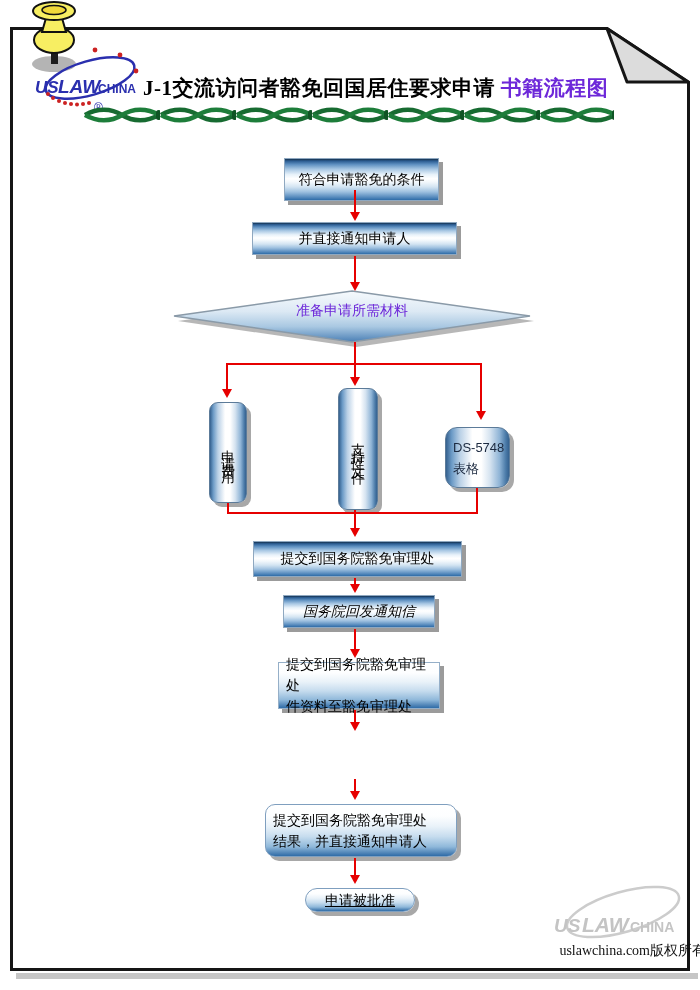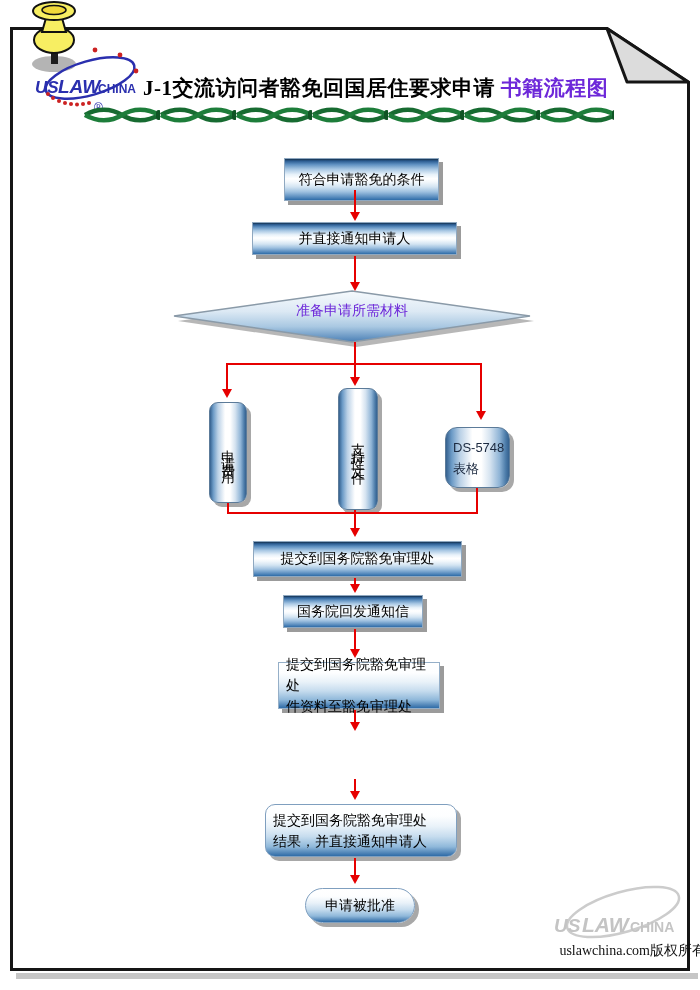--- a/index.html
+++ b/index.html
@@ -151,42 +151,42 @@
   <div class="vline" style="left:476px;top:488px;height:26px;"></div>
   <div class="hline" style="left:227px;top:512px;width:251px;"></div>
   <div class="vline" style="left:354px;top:510px;height:18px;"></div>
   <div class="ahead" style="left:350px;top:528px;"></div>
 
   <div class="node styleA" style="left:253px;top:541px;width:209px;height:36px;font-family:Liberation Mono, monospace;">提交到国务院豁免审理处</div>
 
   <div class="vline" style="left:354px;top:578px;height:6px;"></div>
   <div class="ahead" style="left:350px;top:584px;"></div>
 
-  <div class="node styleA" style="left:283px;top:595px;width:140px;height:33px;">国务院回发通知信</div>
+  <div class="node styleA" style="left:283px;top:595px;width:152px;height:33px;font-style:italic;">国务院回发通知信</div>
 
   <div class="vline" style="left:354px;top:629px;height:20px;"></div>
   <div class="ahead" style="left:350px;top:649px;"></div>
 
   <div class="node styleB leftalign" style="left:278px;top:662px;width:162px;height:47px;">提交到国务院豁免审理处
 件资料至豁免审理处</div>
 
   <div class="vline" style="left:354px;top:710px;height:12px;"></div>
   <div class="ahead" style="left:350px;top:722px;"></div>
 
 
   <div class="vline" style="left:354px;top:779px;height:12px;"></div>
   <div class="ahead" style="left:350px;top:791px;"></div>
 
   <div class="node styleC leftalign" style="left:265px;top:804px;width:192px;height:53px;">提交到国务院豁免审理处
 结果，并直接通知申请人</div>
 
   <div class="vline" style="left:354px;top:858px;height:17px;"></div>
   <div class="ahead" style="left:350px;top:875px;"></div>
 
-  <div class="node styleC" style="left:305px;top:888px;width:110px;height:35px;border-radius:20px;">申请被批准</div>
+  <div class="node styleC" style="left:305px;top:888px;width:110px;height:24px;border-radius:20px;text-decoration:underline;">申请被批准</div>
 
   <svg class="abs" style="left:548px;top:880px;" width="145" height="72" viewBox="0 0 145 72">
     <ellipse cx="75" cy="32" rx="58" ry="20" fill="none" stroke="#cccccc" stroke-width="2.5" transform="rotate(-16 75 32)"></ellipse>
     <text x="6" y="52" font-family="Liberation Sans,sans-serif" font-size="19" font-weight="bold" font-style="italic" fill="#c4c4c4">US</text>
     <text x="34" y="52" font-family="Liberation Sans,sans-serif" font-size="21" font-weight="bold" font-style="italic" fill="#c4c4c4">LAW</text>
     <text x="82" y="52" font-family="Liberation Sans,sans-serif" font-size="14" font-weight="bold" fill="#c4c4c4">CHINA</text>
   </svg>
 
   <div id="copyright">uslawchina.com版权所有</div>
 

